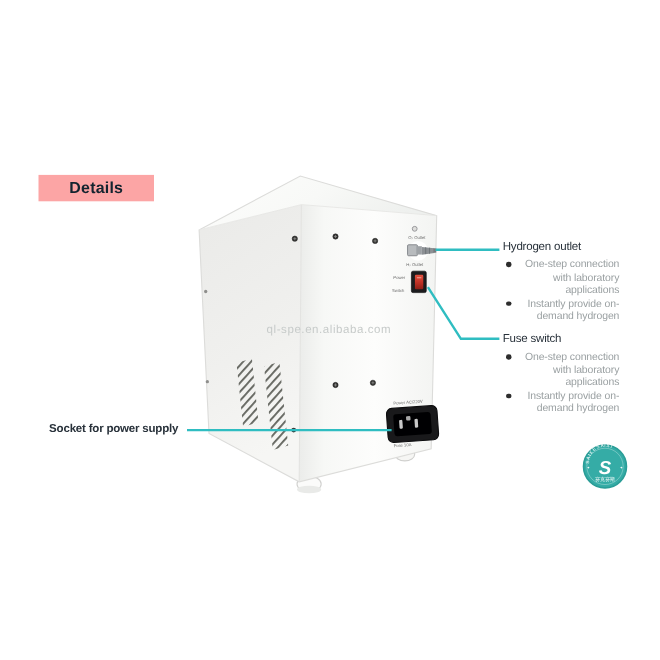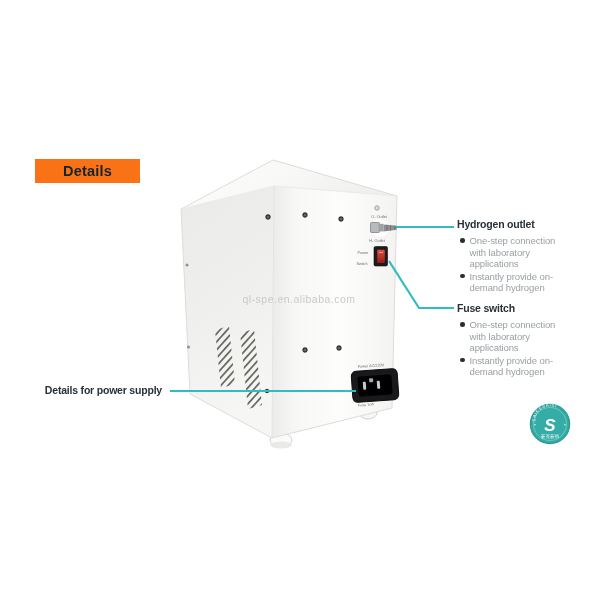--- a/index.html
+++ b/index.html
@@ -3,22 +3,22 @@
 <meta charset="utf-8">
 <style>
   html,body{margin:0;padding:0;background:#fff;}
   #stage{position:relative;width:600px;height:600px;background:#fff;overflow:hidden;
          font-family:"Liberation Sans",sans-serif;}
   #device-svg{position:absolute;left:0;top:0;width:600px;height:600px;}
   .banner{position:absolute;left:35px;top:159px;width:105px;height:24px;
           display:flex;align-items:center;justify-content:center;
           font-size:14.5px;font-weight:bold;color:#13242f;letter-spacing:.2px;}
   .callout{position:absolute;width:106px;}
-  .callout h3{margin:0 0 5px 0;font-size:10.5px;font-weight:bold;color:#28313a;letter-spacing:-.2px;}
-  .bullets{display:flex;flex-direction:column;gap:1px;padding-left:3px;}
+  .callout h3{margin:0 0 5px 0;font-size:10.5px;font-weight:normal;color:#28313a;letter-spacing:-.2px;}
+  .bullets{display:flex;flex-direction:column;gap:1px;padding-left:3px;text-align:right;}
   .bullet{display:flex;gap:5px;}
   .bullet .dot{flex:0 0 auto;width:4.5px;height:4.5px;border-radius:50%;background:#2d2d2d;margin-top:3px;}
   .bullet .txt{font-size:9.5px;line-height:11.5px;color:#9aa0a2;letter-spacing:-.1px;max-width:95px;}
   .socket-label{position:absolute;left:38px;top:384px;width:124px;text-align:right;
                 font-size:10.5px;font-weight:bold;color:#28313a;letter-spacing:-.2px;}
   svg text{font-family:"Liberation Sans",sans-serif;}
 </style>
 </head>
 <body>
 
@@ -149,21 +149,21 @@
       <text font-size="4.2" fill="#ffffff" letter-spacing="0.7">
         <textPath href="#logoArc" startOffset="8%">SAIKESAISI</textPath>
       </text>
       <text x="550" y="430.5" text-anchor="middle" font-size="17" font-style="italic" font-weight="bold" font-family="DejaVu Serif, serif" fill="#ffffff">S</text>
       <text x="550" y="437.5" text-anchor="middle" font-size="4.6" fill="#ffffff">赛克赛斯</text>
       <text x="533.5" y="426" font-size="3.5" fill="#ffffff">✦</text>
       <text x="563.5" y="426" font-size="3.5" fill="#ffffff">✦</text>
     </g>
   </svg>
 
-  <div class="banner" style="background:#f97316">
+  <div class="banner" style="background:#fca5a5">
     <span>Details</span>
   </div>
 
   <div class="callout" style="left:457px;top:218px">
     <h3>Hydrogen outlet</h3>
     <div class="bullets">
       <div class="bullet">
         <span class="dot"></span>
         <span class="txt">One-step connection with laboratory applications</span>
       </div>
@@ -181,15 +181,15 @@
         <span class="dot"></span>
         <span class="txt">One-step connection with laboratory applications</span>
       </div>
       <div class="bullet">
         <span class="dot"></span>
         <span class="txt">Instantly provide on-demand hydrogen</span>
       </div>
     </div>
   </div>
 
-  <div class="socket-label">Details for power supply</div>
+  <div class="socket-label">Socket for power supply</div>
 
 </div>
 
 </body></html>

